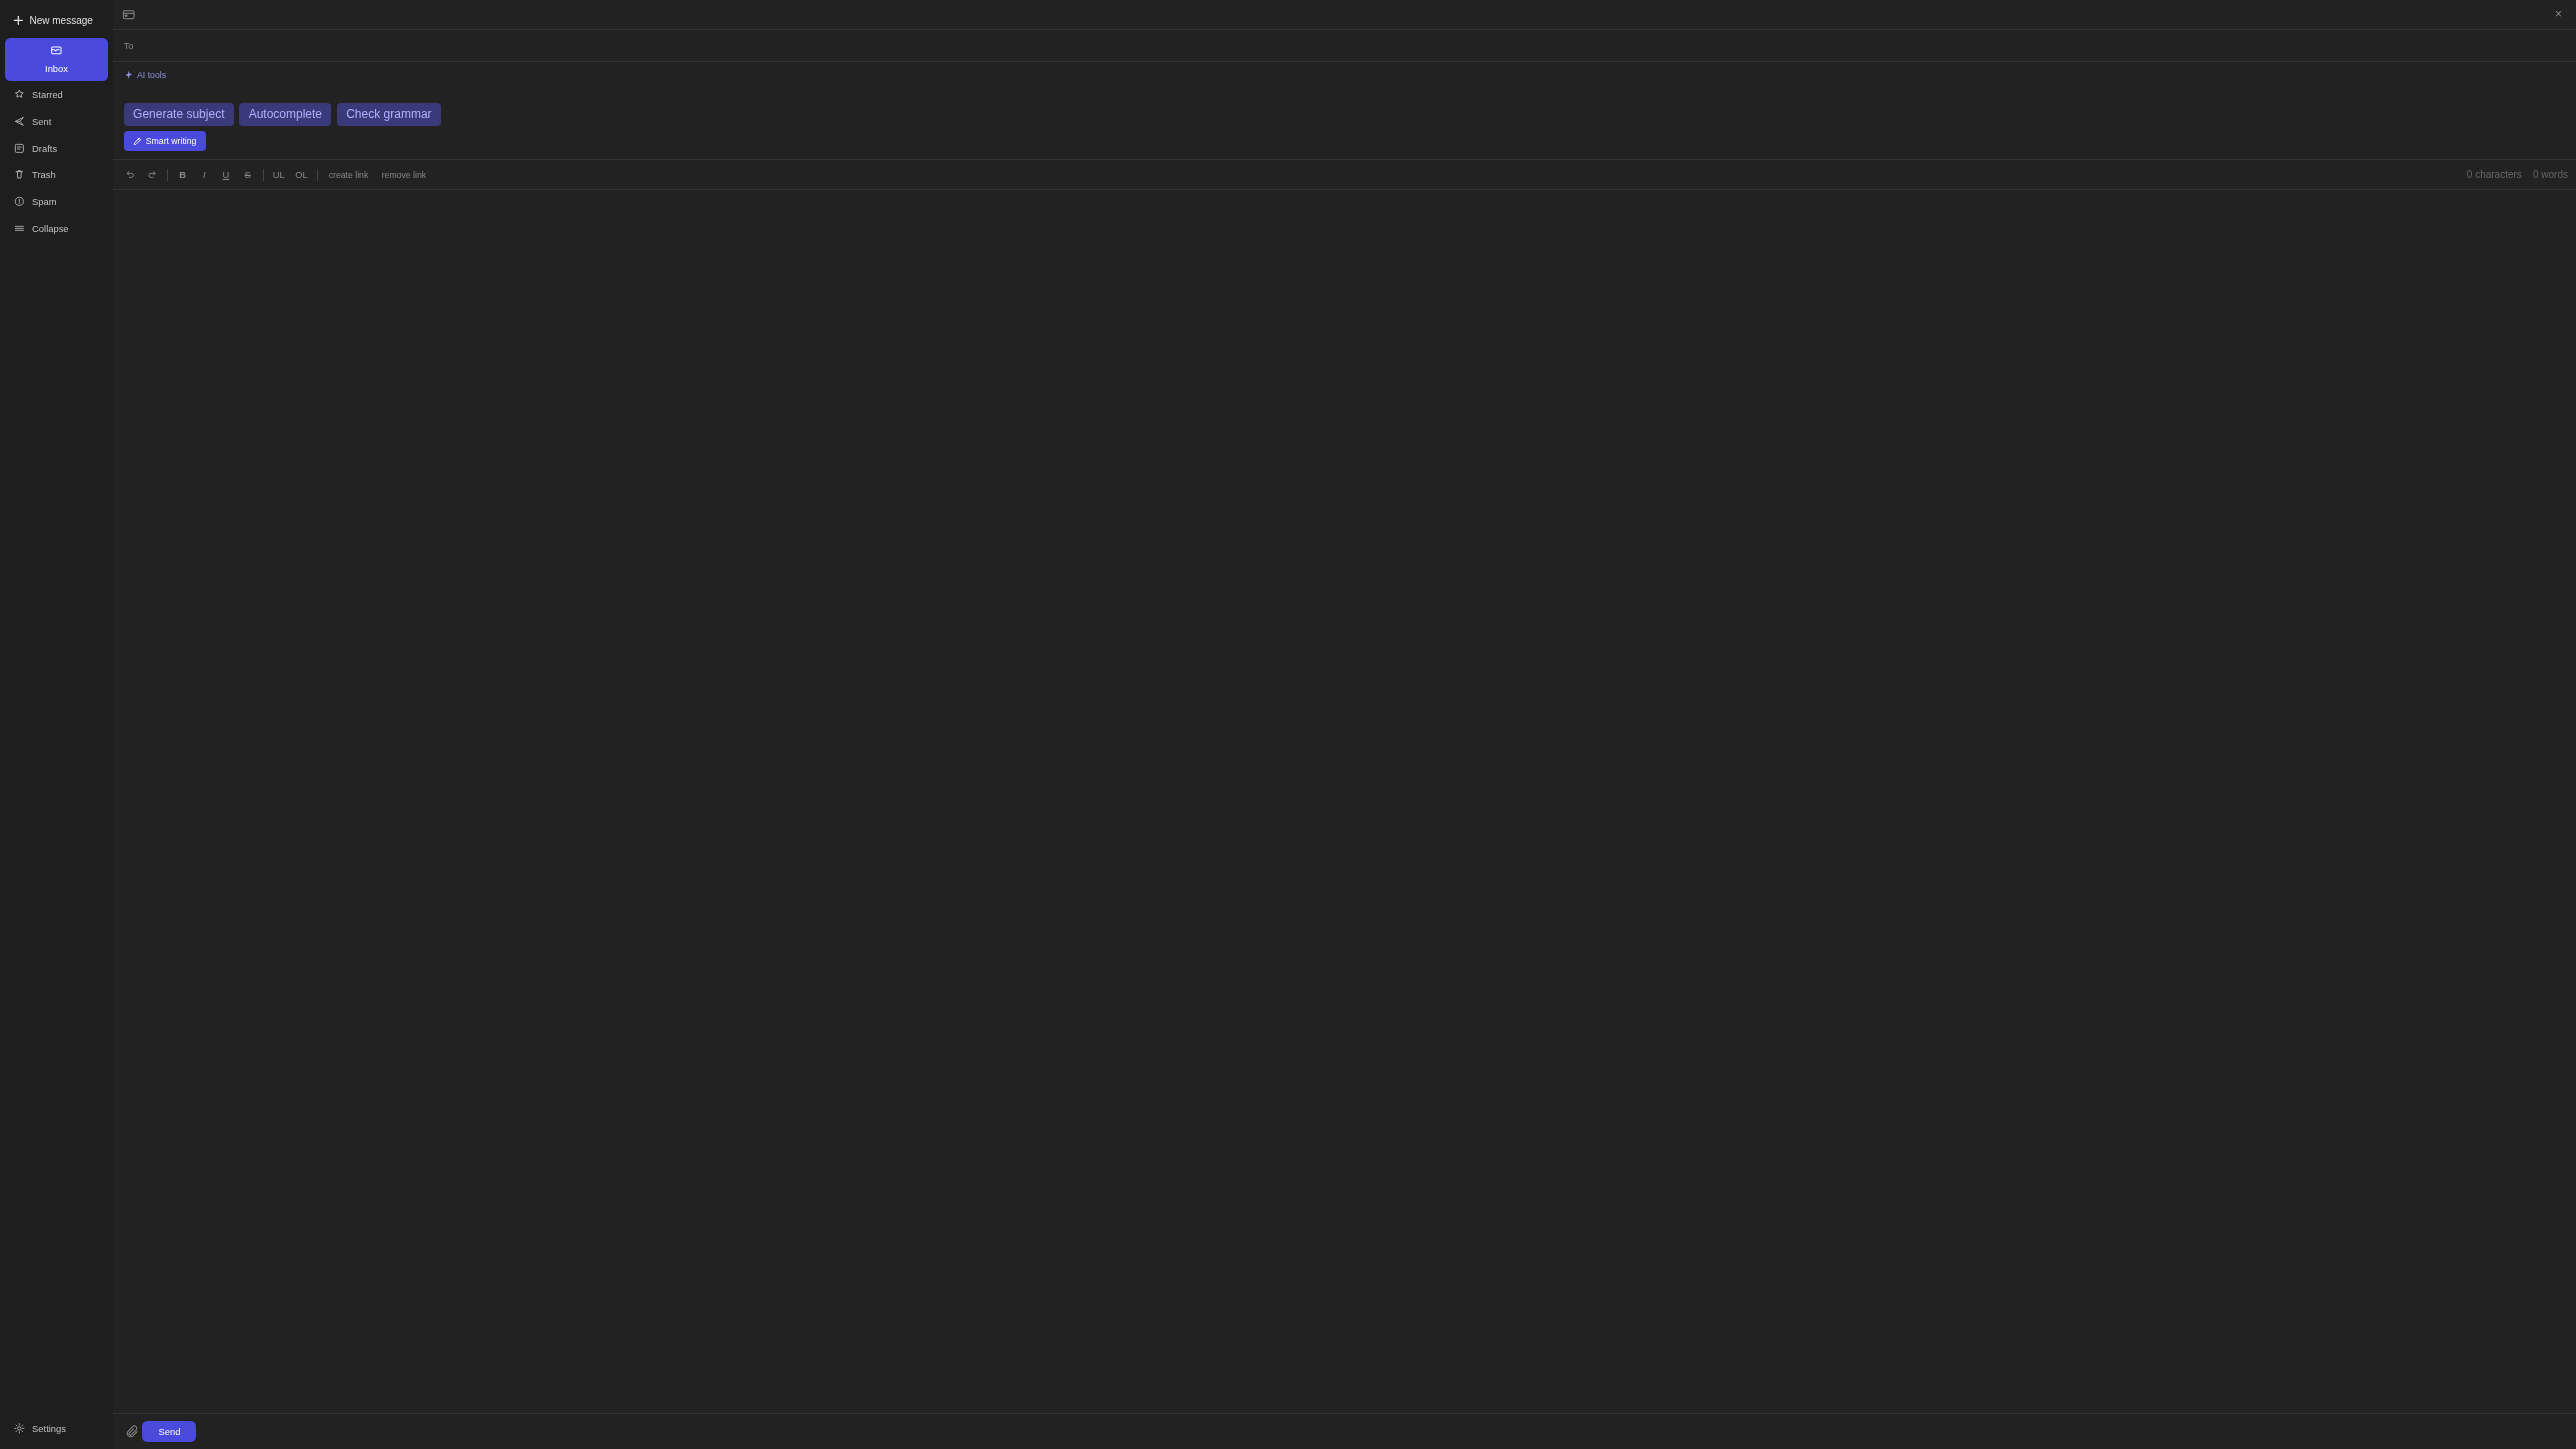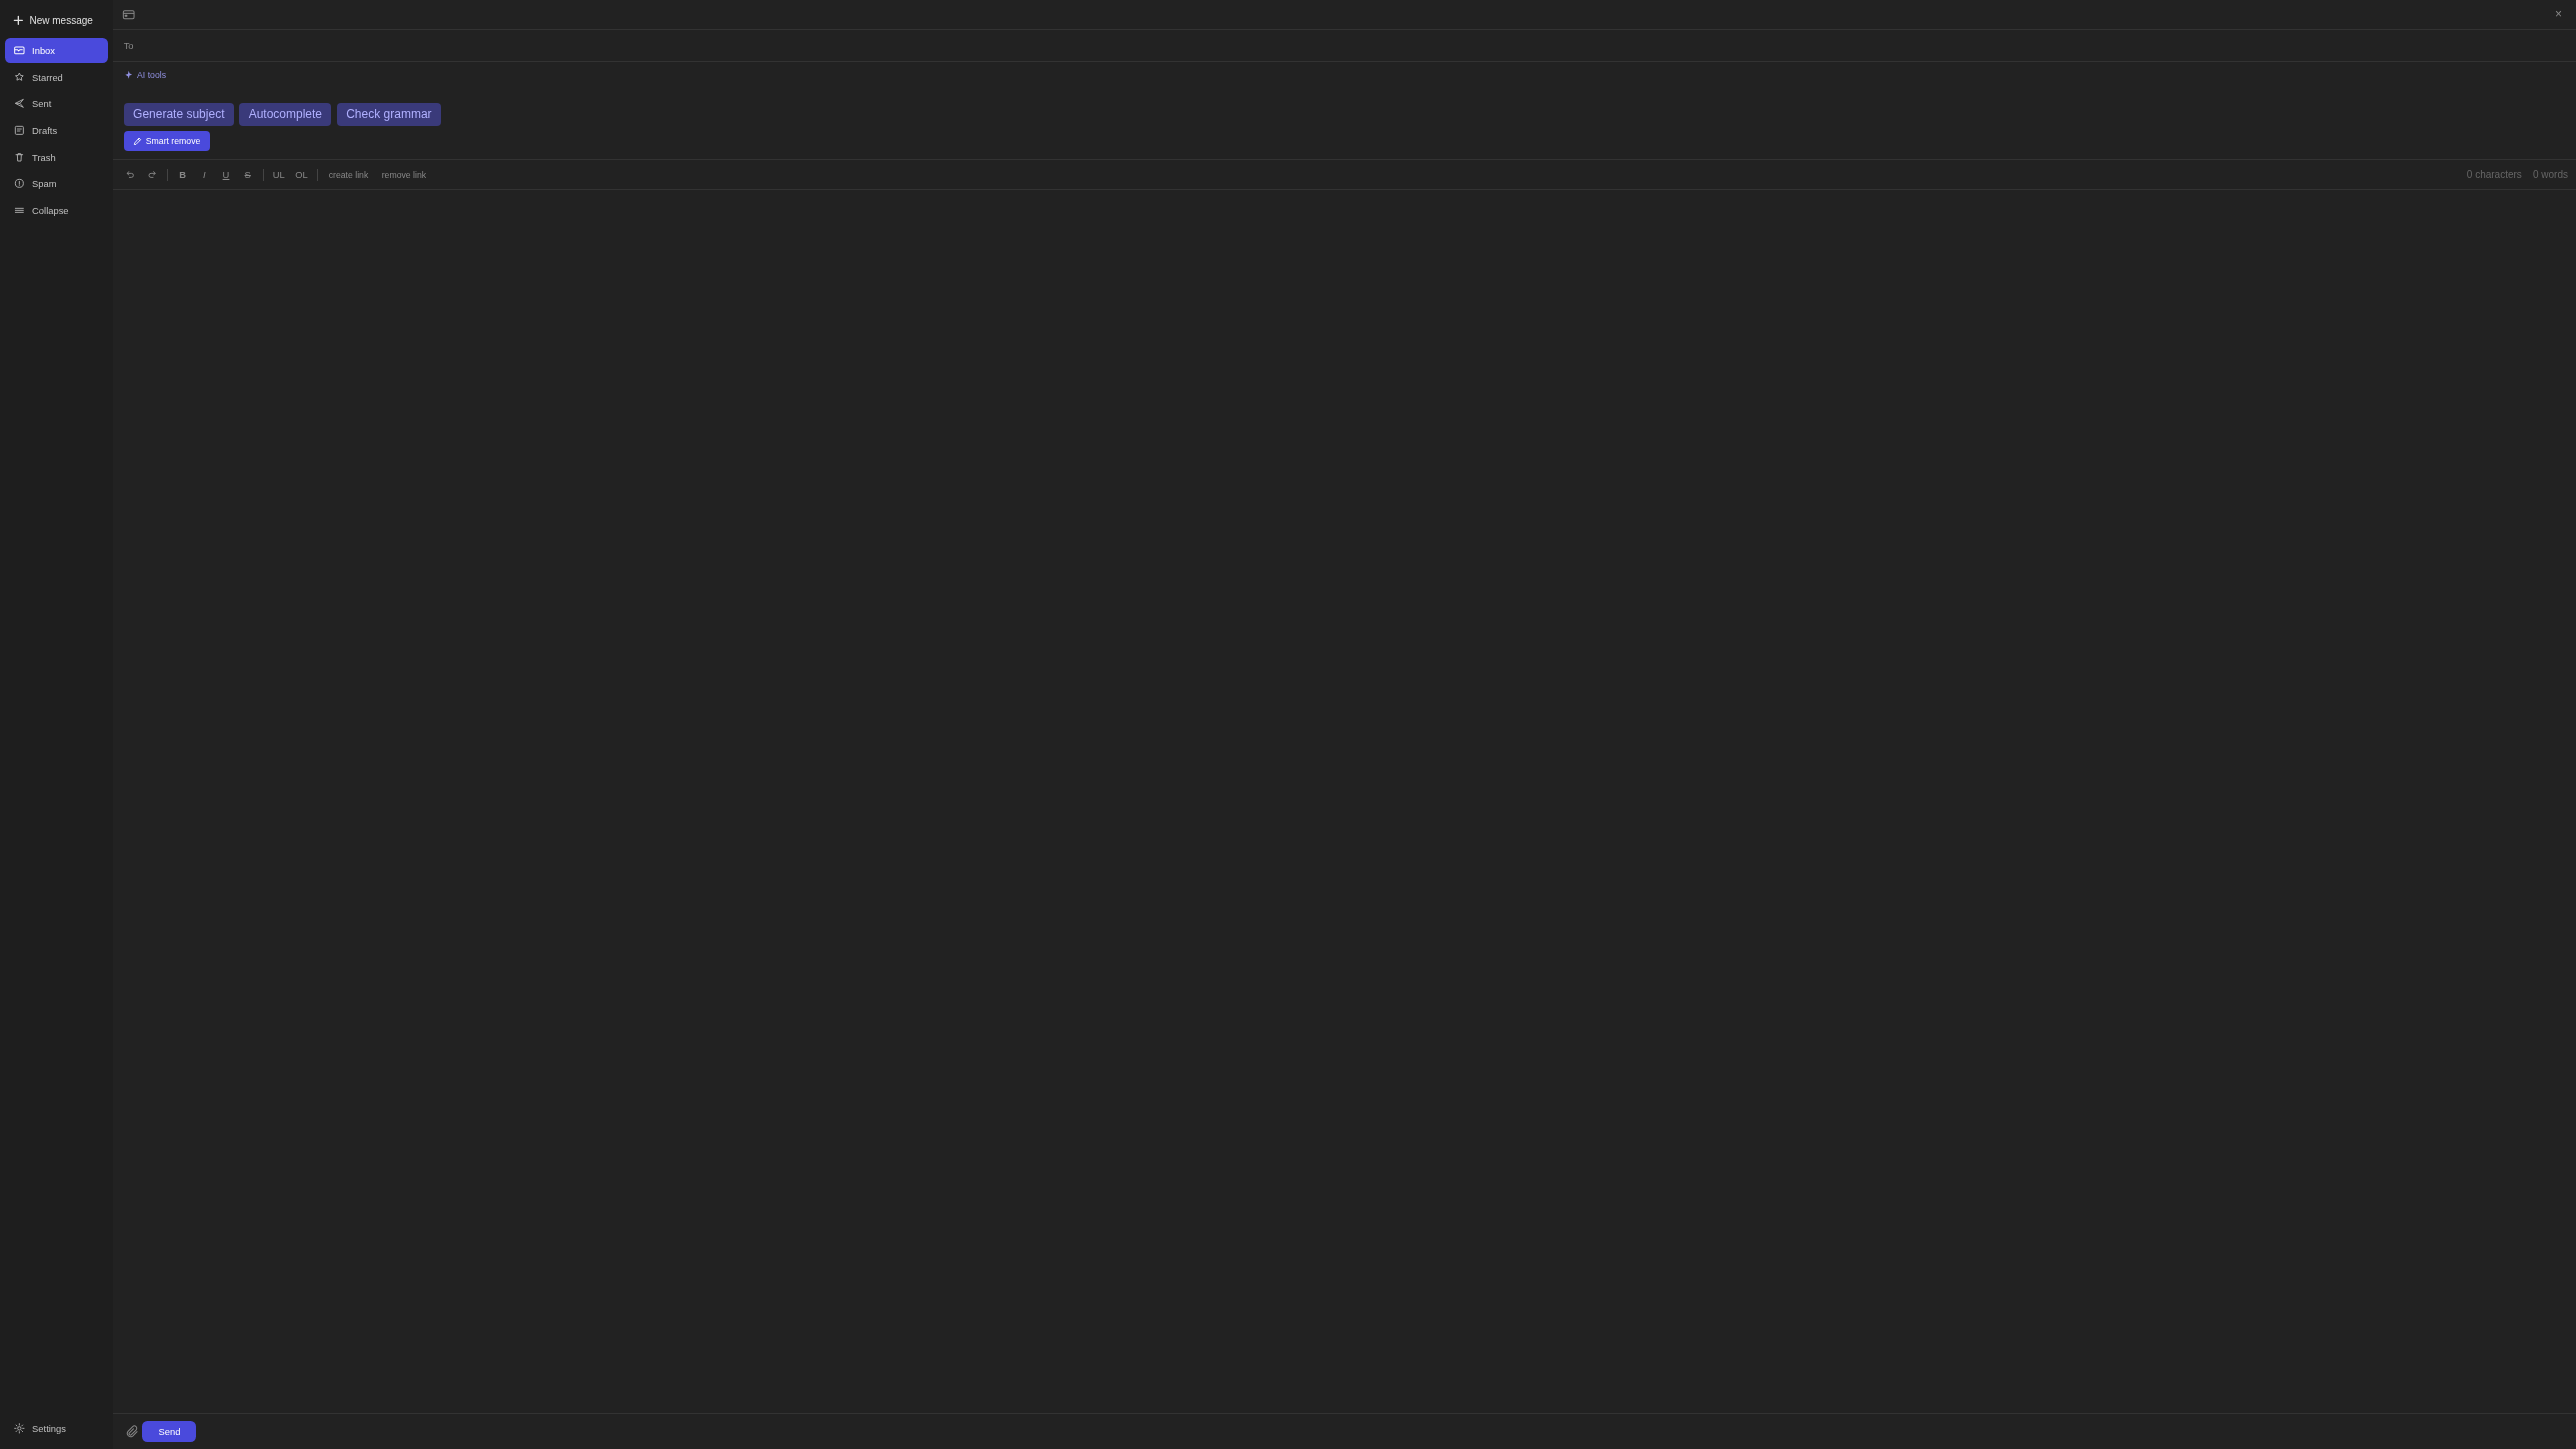--- a/index.html
+++ b/index.html
@@ -58,20 +58,21 @@
       font-size: 9.4px;
       color: #c0c0c0;
       border: none;
       background: transparent;
       width: 100%;
       text-align: left;
     }
     .nav-item.active {
       background: #4a4adc;
       color: #fff;
+      flex-direction: column;
     }
 
     .nav-icon {
       width: 12px;
       height: 12px;
       display: flex;
       align-items: center;
       justify-content: center;
       flex-shrink: 0;
     }
@@ -427,21 +428,21 @@
       <button class="ai-btn">Autocomplete</button>
       <button class="ai-btn">Check grammar</button>
     </div>
     <button class="smart-writing-btn">
       <span>
         <svg width="8.7" height="8.7" viewBox="0 0 13 13" fill="none">
           <path d="M9 1.5l2.5 2.5-7 7L2 11.5l.5-2.5z" stroke="#fff" stroke-width="1.3" stroke-linejoin="round"></path>
           <path d="M7.5 3l2.5 2.5" stroke="#fff" stroke-width="1.3"></path>
         </svg>
       </span>
-      <span>Smart remove</span>
+      <span>Smart writing</span>
     </button>
   </div>
 
   <div class="formatting-toolbar">
     <button class="toolbar-btn" title="Undo">
       <svg width="9.4" height="9.4" viewBox="0 0 14 14" fill="none">
         <path d="M2 5h6a3 3 0 010 6H5" stroke="#888" stroke-width="1.4" stroke-linecap="round" stroke-linejoin="round"></path>
         <path d="M4 2.5L2 5l2 2.5" stroke="#888" stroke-width="1.4" stroke-linecap="round" stroke-linejoin="round"></path>
       </svg>
     </button>

